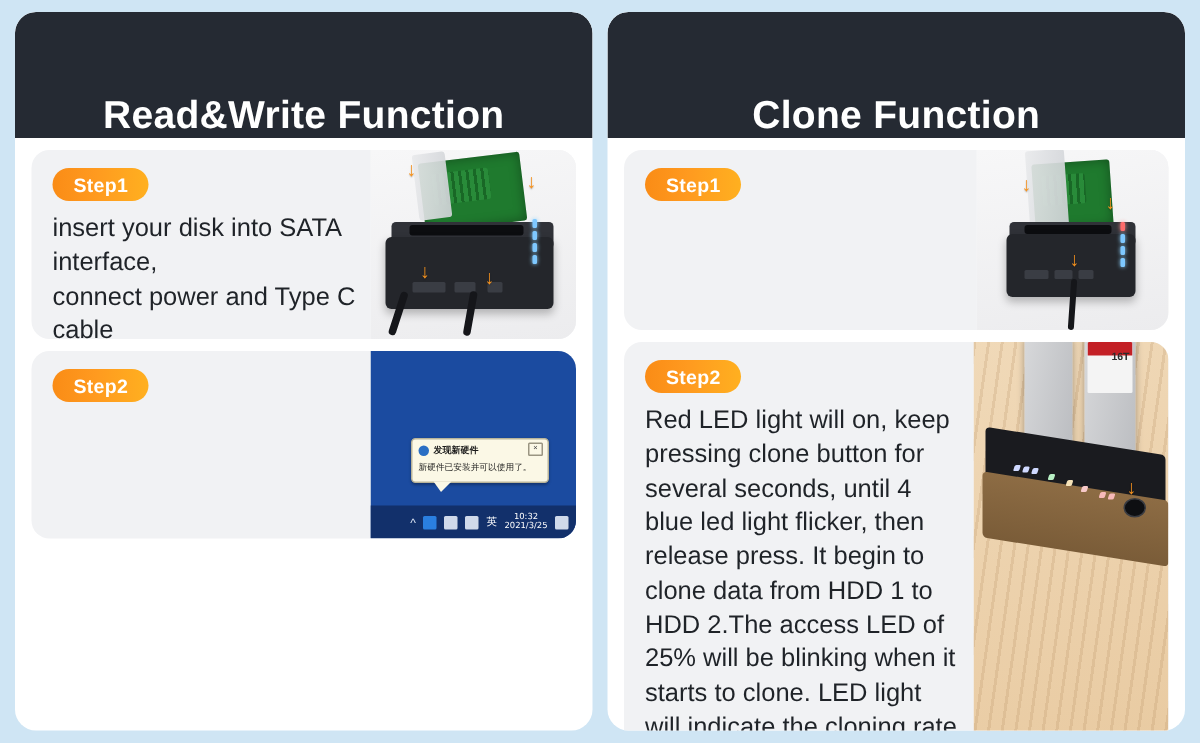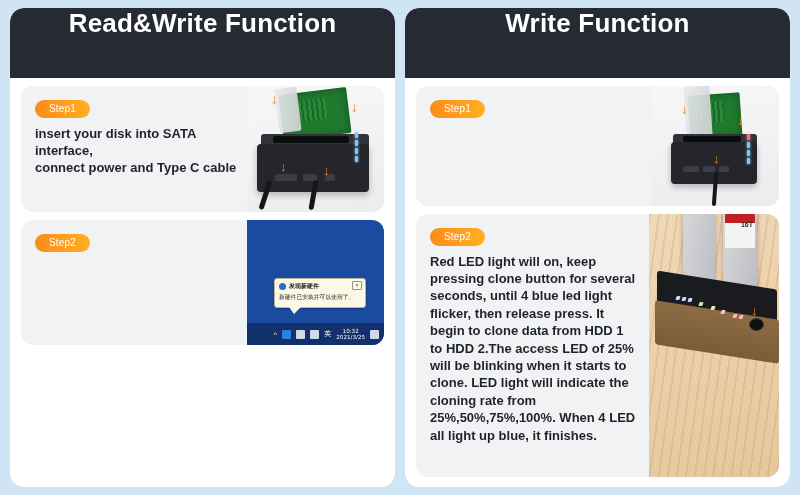--- a/index.html
+++ b/index.html
@@ -12,44 +12,44 @@
 
   .panel{
     position:relative;flex:1 1 0;background:#ffffff;
     border-radius:14px;overflow:hidden;display:flex;flex-direction:column;
   }
 
   
   .panel-header{
     background:#252a33;color:#fff;
     border-radius:14px 14px 0 0;
-    height:70px;display:flex;align-items:flex-start;justify-content:center;
+    height:84px;display:flex;align-items:flex-end;justify-content:center;
     flex:0 0 auto;
   }
   .panel-header .title{
     font-size:26px;font-weight:bold;letter-spacing:.2px;color:#ffffff;
   }
 
   .panel-body{flex:1 1 auto;padding:8px 11px 10px 11px;box-sizing:border-box;display:flex;flex-direction:column;gap:8px;}
 
   
   .step-card{
     position:relative;background:#f1f2f4;border-radius:12px;
     display:flex;overflow:hidden;
   }
   .step-text{padding:12px 10px 10px 14px;box-sizing:border-box;flex:1 1 auto;min-width:0;}
   .step-badge{
     display:inline-block;
     background:linear-gradient(90deg,#fa8c16 0%,#ff9a1f 45%,#ffb020 100%);
-    color:#fff;font-size:10px;font-weight:normal;
+    color:#fff;font-size:13px;font-weight:bold;
     padding:3.5px 14px;border-radius:11px;margin-bottom:7px;
     letter-spacing:.2px;
   }
   .step-body{
-    font-size:13px;line-height:1.34;color:#1f2328;font-weight:700;
+    font-size:17px;line-height:1.34;color:#1f2328;font-weight:400;
     white-space:pre-line;
   }
 
   
   .photo{position:relative;flex:0 0 auto;overflow:hidden;background:#f6f6f7;}
 
   
   .dock-scene{position:absolute;inset:0;background:linear-gradient(170deg,#f7f7f8 0%,#ececee 100%);}
   .dock-base{position:absolute;background:#24262b;border-radius:4px;box-shadow:0 3px 6px rgba(0,0,0,.25);}
   .dock-top{position:absolute;background:#303238;border-radius:3px;}
@@ -185,21 +185,21 @@
         </div>
       </div>
 
 
     </div>
   </div>
 
   <div class="panel">
 
     <div class="panel-header">
-      <div class="title">Write Function</div>
+      <div class="title">Clone Function</div>
     </div>
 
     <div class="panel-body">
 
       <div class="step-card" style="height:120px;">
         <div class="step-text">
           <div class="step-badge">Step1</div>
         </div>
         <div class="photo" style="width:128px;">
           <div class="dock-scene">

